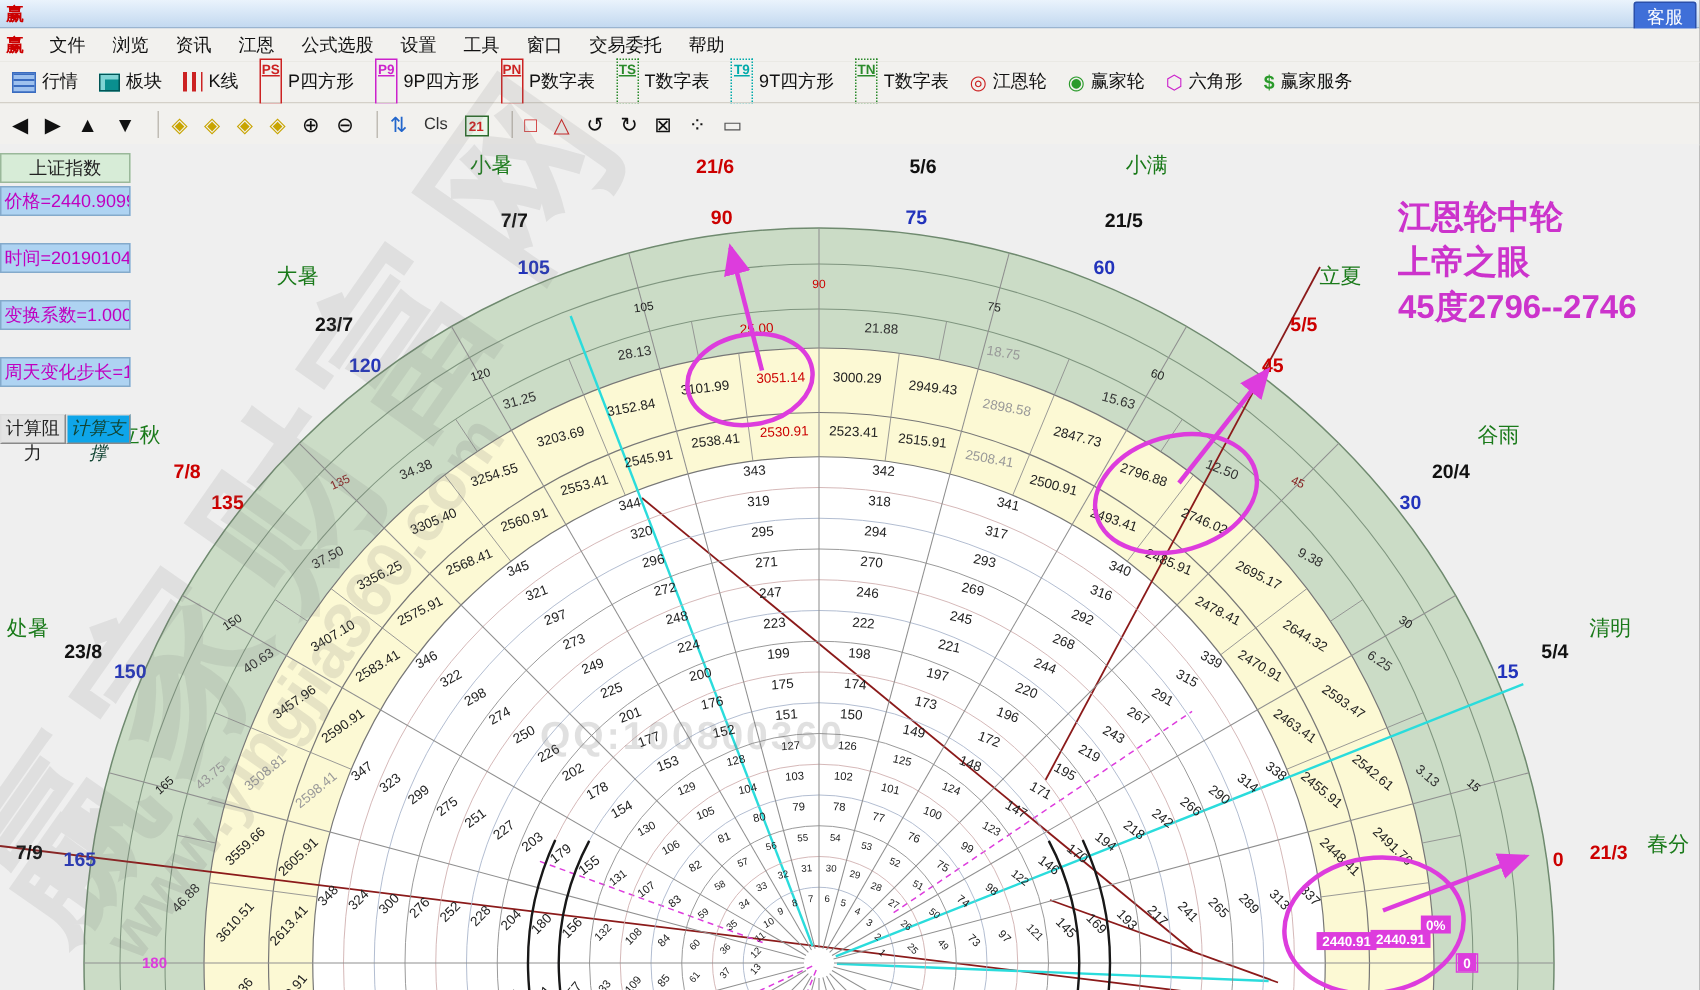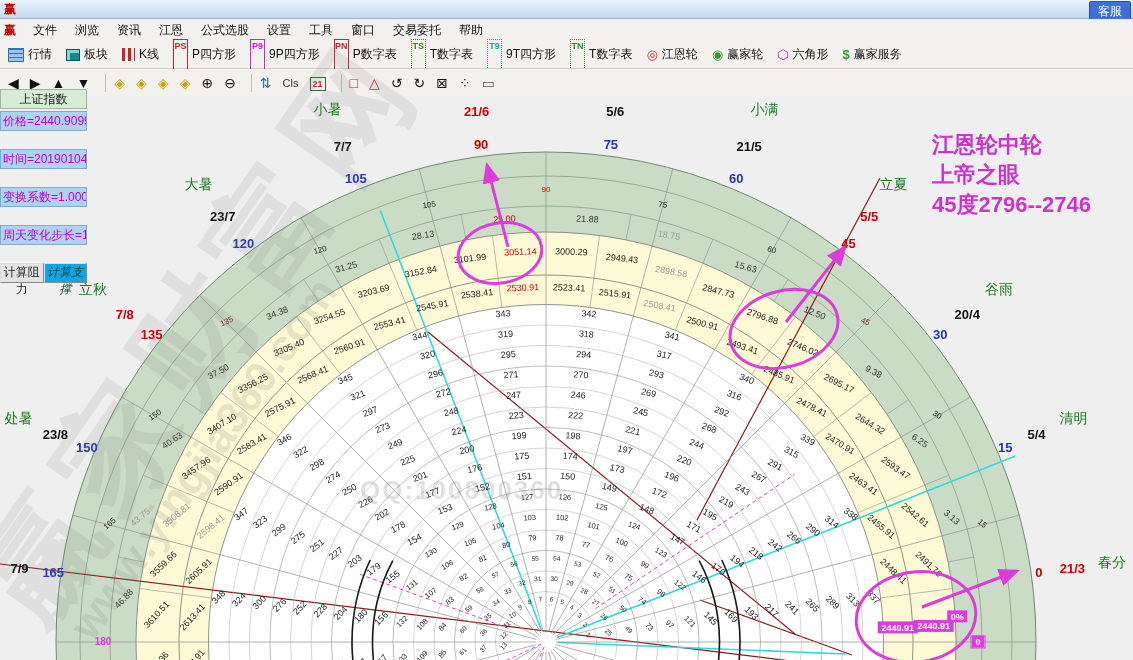--- a/index.html
+++ b/index.html
@@ -17,39 +17,39 @@
   #menubar{position:absolute;left:0;top:19px;width:1133px;height:22px;background:#f2f1ee;
     border-bottom:1px solid #d4d0c8;display:flex;align-items:center;padding-left:4px;}
   #menubar .applogo{color:#c00;font-weight:bold;margin-right:8px;}
   #menubar .mitem{padding:19px 9px;cursor:pointer;}
   
   #toolbar1{position:absolute;left:0;top:41px;width:1133px;height:27px;background:#f2f1ee;
     border-bottom:1px solid #d4d0c8;display:flex;align-items:center;padding-left:6px;}
   .t1item{display:flex;align-items:center;margin-right:10px;cursor:pointer;padding:1px 2px;}
   .t1item .lbl{margin-left:4px;}
   .ibox{display:inline-block;width:15px;height:31px;line-height:13px;text-align:center;
-    font-size:9px;font-weight:bold;box-sizing:border-box;}
+    font-size:9px;font-weight:bold;box-sizing:border-box;text-decoration:underline;}
   .icon-grid{width:14px;height:12px;border:1px solid #3a6cc0;
     background:repeating-linear-gradient(0deg,#9ec1ee 0 3px,#3a6cc0 3px 4px),#9ec1ee;}
   .icon-blocks{width:14px;height:12px;background:
     linear-gradient(45deg,#0a8f8f 0 100%);box-shadow:inset 0 0 0 1px #055, inset 4px 4px 0 #7fd4d4;}
   .icon-kline{width:13px;height:13px;background:
     repeating-linear-gradient(90deg,#c22 0 3px,transparent 3px 6px);}
   .icon-gann{color:#c22;font-size:13px;line-height:13px;}
   .icon-big{color:#2a9a2a;font-size:13px;line-height:13px;}
   .icon-hex{color:#c2c;font-size:13px;line-height:13px;}
   .icon-svc{color:#2a9a2a;font-weight:bold;font-size:13px;line-height:13px;}
   #toolbar2{position:absolute;left:0;top:69px;width:1133px;height:27px;background:#f2f1ee;
     border-bottom:1px solid #cfcbc4;display:flex;align-items:center;padding-left:6px;}
   .t2item{margin-right:7px;cursor:pointer;font-size:14px;line-height:16px;padding:1px 2px;}
   .t2sep{width:1px;height:18px;background:#c0bcb4;margin:0 6px;}
   .cal{display:inline-block;border:1px solid #2a6a2a;background:#eaf6ea;color:#c22;
     font-size:9px;font-weight:bold;padding:0 2px;line-height:12px;}
   
-  #panel{position:absolute;left:0;top:89px;width:87px;z-index:5;}
+  #panel{position:absolute;left:0;top:102px;width:87px;z-index:5;}
   #panel .hdr{background:#d7ecd7;border:1px solid #9ab89a;text-align:center;height:18px;
     line-height:18px;color:#222;margin-bottom:2px;}
   #panel .row{background:#aed3f2;border:1px solid #84aacb;color:#c000c0;height:18px;
     line-height:18px;padding-left:2px;margin-bottom:18px;white-space:nowrap;overflow:hidden;}
   #panel .btnrow{display:flex;align-items:flex-end;}
   #panel button{flex:1;height:20px;font-size:12px;border:1px outset #ddd;cursor:pointer;
     padding:0;font-family:inherit;}
   #panel .btn-res{background:#e3e3e3;color:#222;}
   #panel .btn-sup{background:#0ea5e9;color:#143;font-style:italic;}
   

